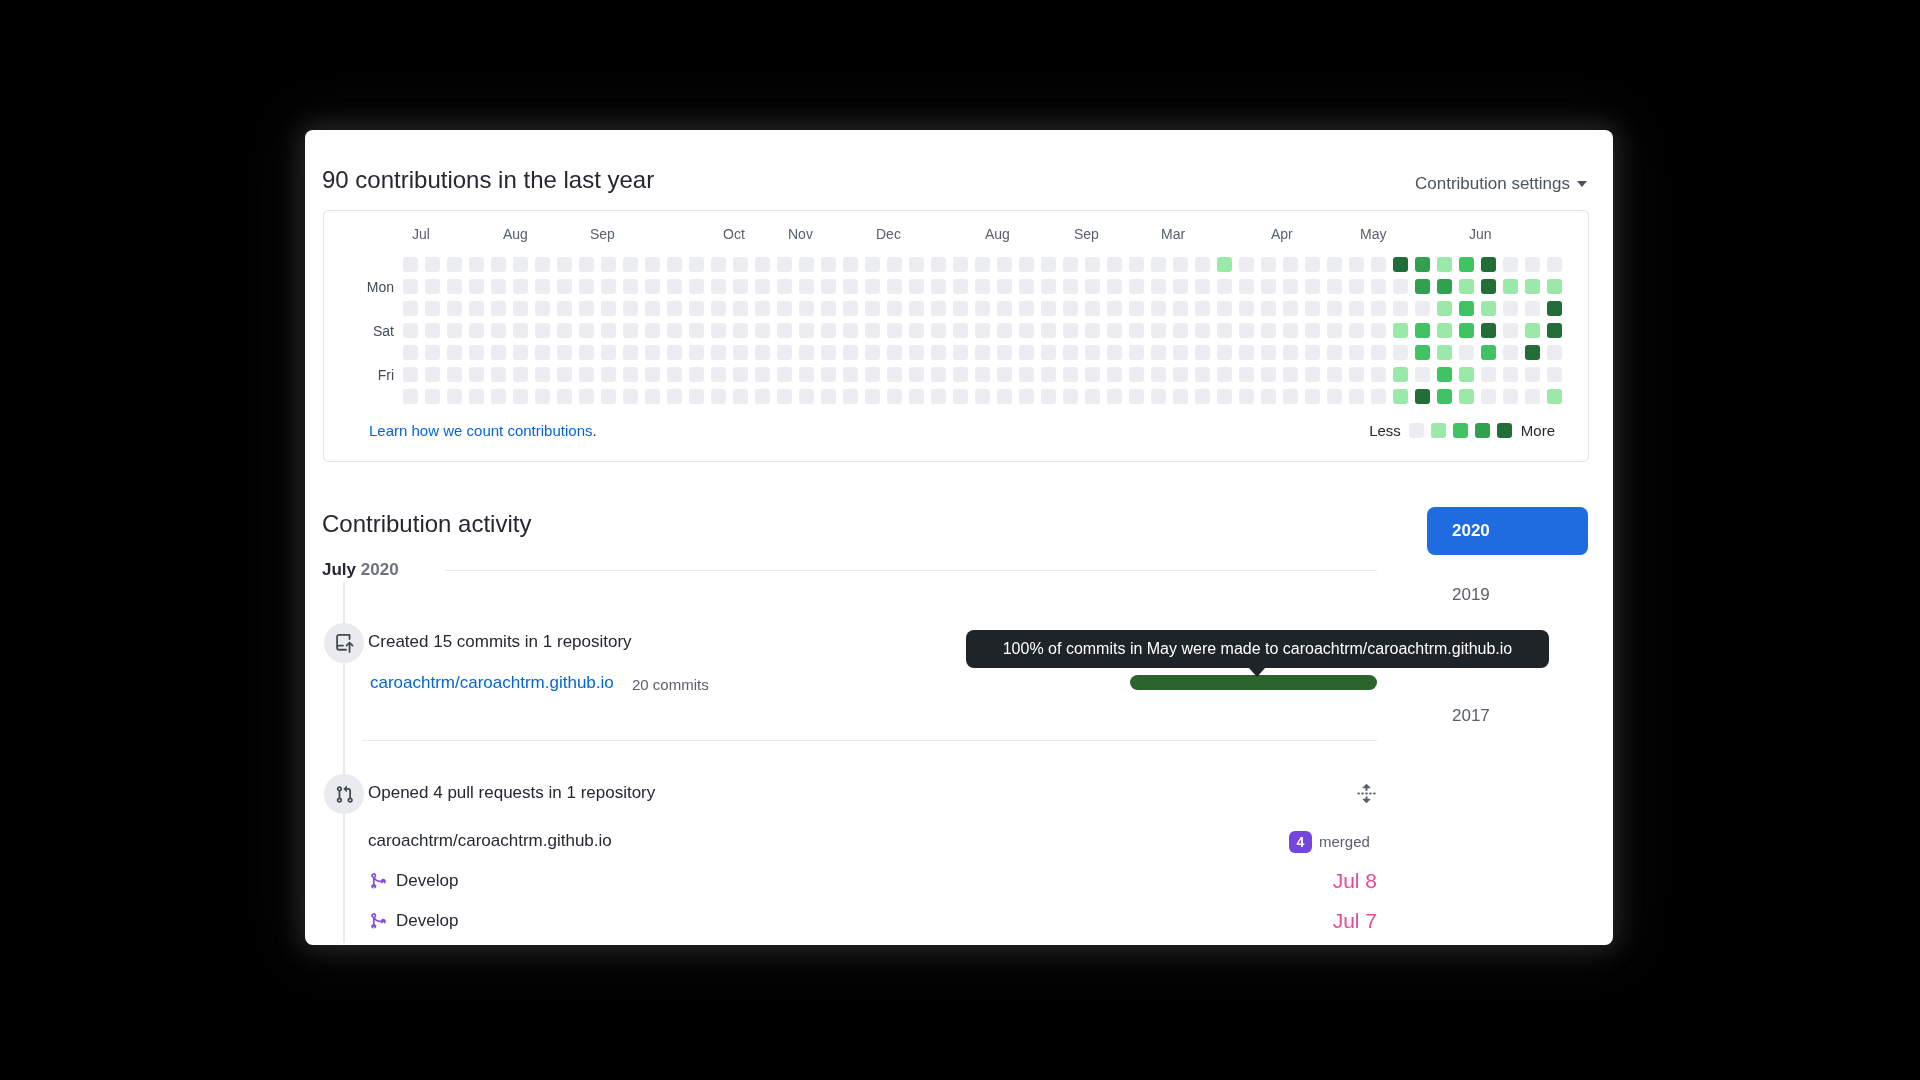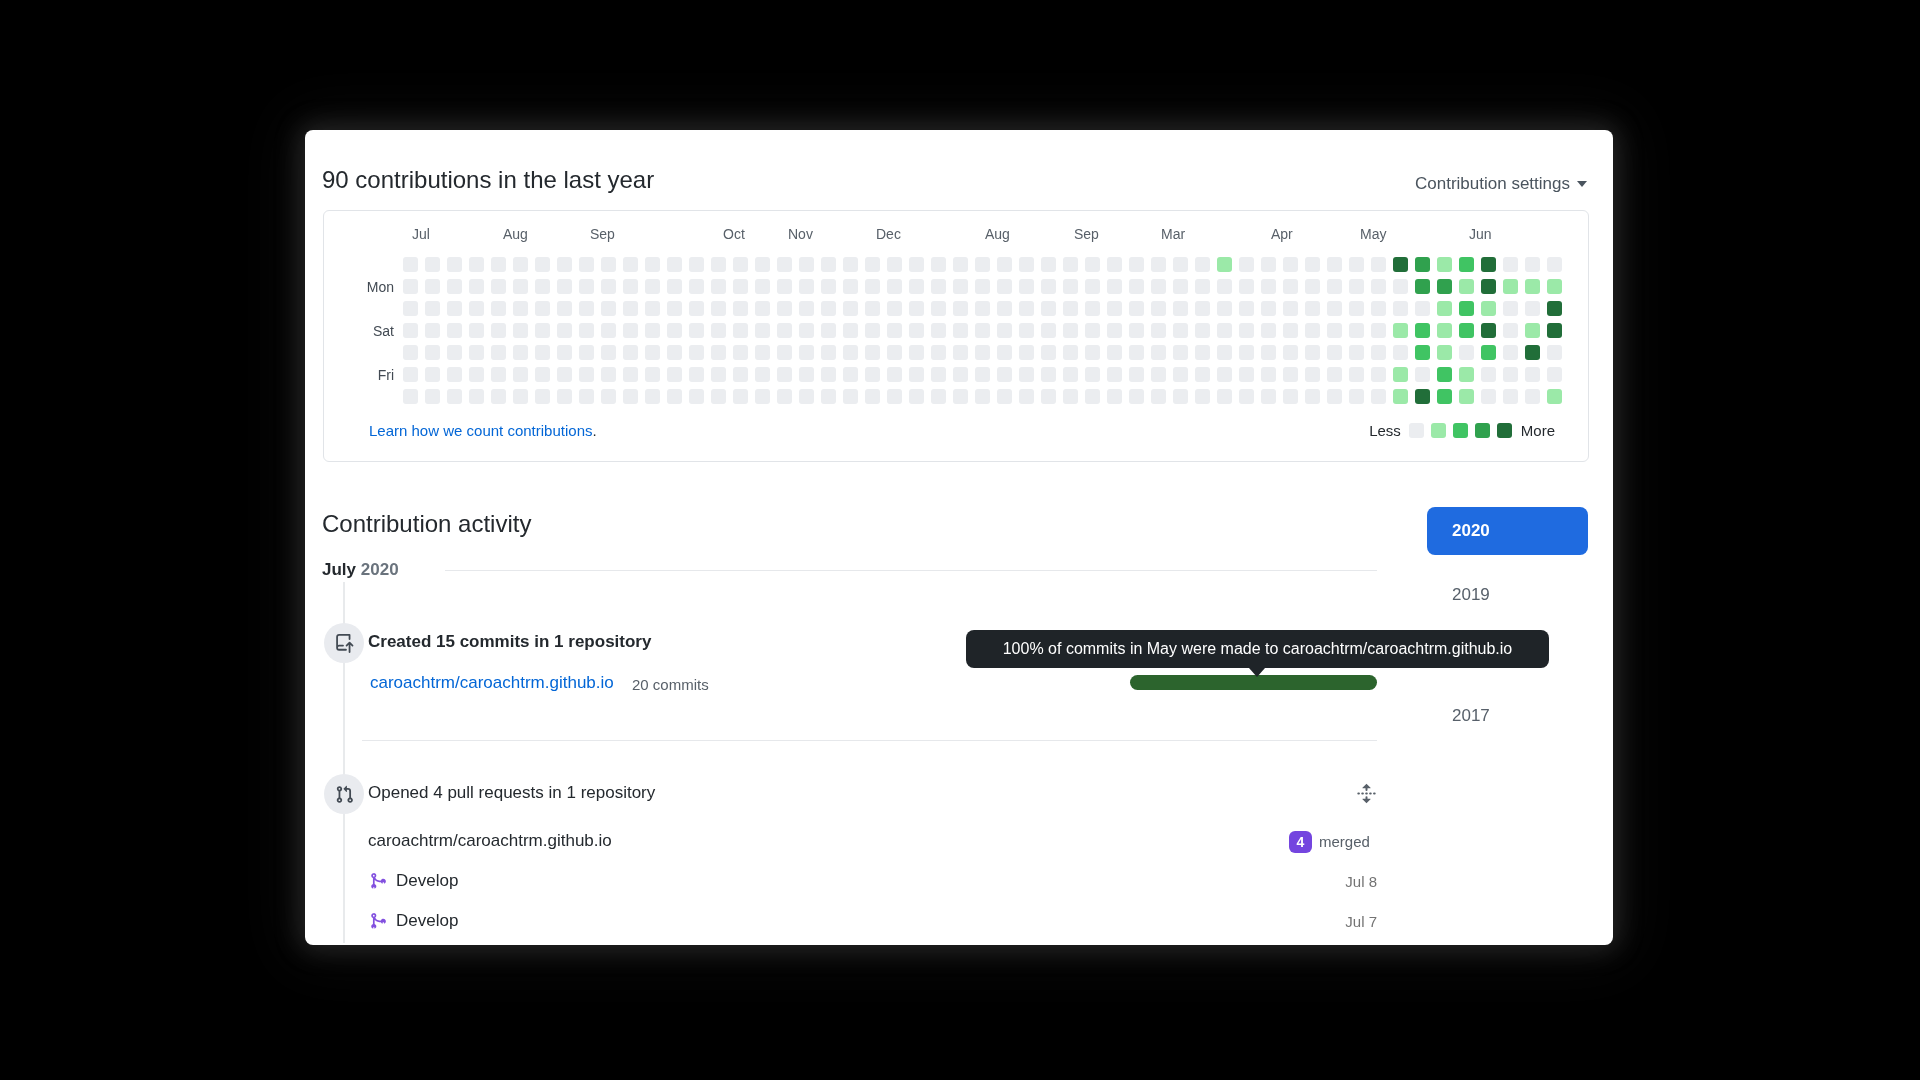--- a/index.html
+++ b/index.html
@@ -39,21 +39,21 @@
              color:#fff; font-size:16px; line-height:38px; text-align:center; white-space:nowrap; z-index:30; }
   .tooltip-caret { left:944px; top:538px; width:0; height:0; z-index:30;
              border-left:8px solid transparent; border-right:8px solid transparent; border-top:9px solid #1f2428; }
   .divider { left:57px; top:610px; width:1015px; height:1px; background:#e6e8eb; }
   .pr-repo { left:63px; top:701px; font-size:17px; color:#24292e; }
   .badge { left:984px; top:701px; width:23px; height:22px; border-radius:6px; background:#7445df;
            color:#fff; font-size:14px; font-weight:bold; text-align:center; line-height:22px; }
   .merged-lbl { left:1014px; top:703px; font-size:15px; }
   .pr-row { position:absolute; left:64px; width:1008px; height:22px; display:flex; align-items:center; }
   .pr-row .branch { margin-left:9px; font-size:17px; color:#24292e; cursor:pointer; }
-  .pr-row .date { margin-left:auto; font-size:15px; color:#737373; }
+  .pr-row .date { margin-left:auto; font-size:21px; color:#ec4899; }
   .year-item { position:absolute; left:1122px; width:161px; height:48px; line-height:48px;
                padding-left:25px; font-size:17px; color:#57606a; border-radius:8px; cursor:pointer; }
   .year-item.selected { background:#1f6be0; color:#fff; font-weight:600; }
   .unfold-btn { left:1051px; top:653px; cursor:pointer; }
   svg { display:block; }
 </style>
 </head>
 <body>
 
 <div class="stage">
@@ -488,21 +488,21 @@
 
     <div class="abs vline"></div>
 
     <div class="abs tl-circle" style="left:19px; top:493px;">
       <span>
         <svg width="19" height="19" viewBox="0 0 16 16" fill="#424a53">
             <path d="M1 2.5A2.5 2.5 0 013.5 0h8.75a.75.75 0 01.75.75v3.5a.75.75 0 01-1.5 0V1.5h-8a1 1 0 00-1 1v6.708A2.492 2.492 0 013.5 9h3.25a.75.75 0 010 1.5H3.5a1 1 0 100 2h5.75a.75.75 0 010 1.5H3.5A2.5 2.5 0 011 11.5v-9zm13.23 7.79a.75.75 0 001.06-1.06l-2.505-2.505a.75.75 0 00-1.06 0L9.22 9.229a.75.75 0 001.06 1.061l1.225-1.224v6.184a.75.75 0 001.5 0V9.066l1.224 1.224z"></path>
           </svg>
       </span>
     </div>
-    <div class="abs entry-heading" style="left:63px; top:502px;font-weight:bold;">Created 15 commits in 1 repository</div>
+    <div class="abs entry-heading" style="left:63px; top:502px;">Created 15 commits in 1 repository</div>
     <div class="abs repo-link" style="left:65px; top:543px;">caroachtrm/caroachtrm.github.io</div>
     <div class="abs muted commit-count" style="left:327px; top:546px;">20 commits</div>
     <div class="abs bar" style="background: rgb(44, 100, 45);"></div>
     <div class="abs tooltip">100% of commits in May were made to caroachtrm/caroachtrm.github.io</div>
     <div class="abs tooltip-caret"></div>
 
     <div class="abs divider"></div>
 
     <div class="abs tl-circle" style="left:19px; top:644px;">
       <span>

